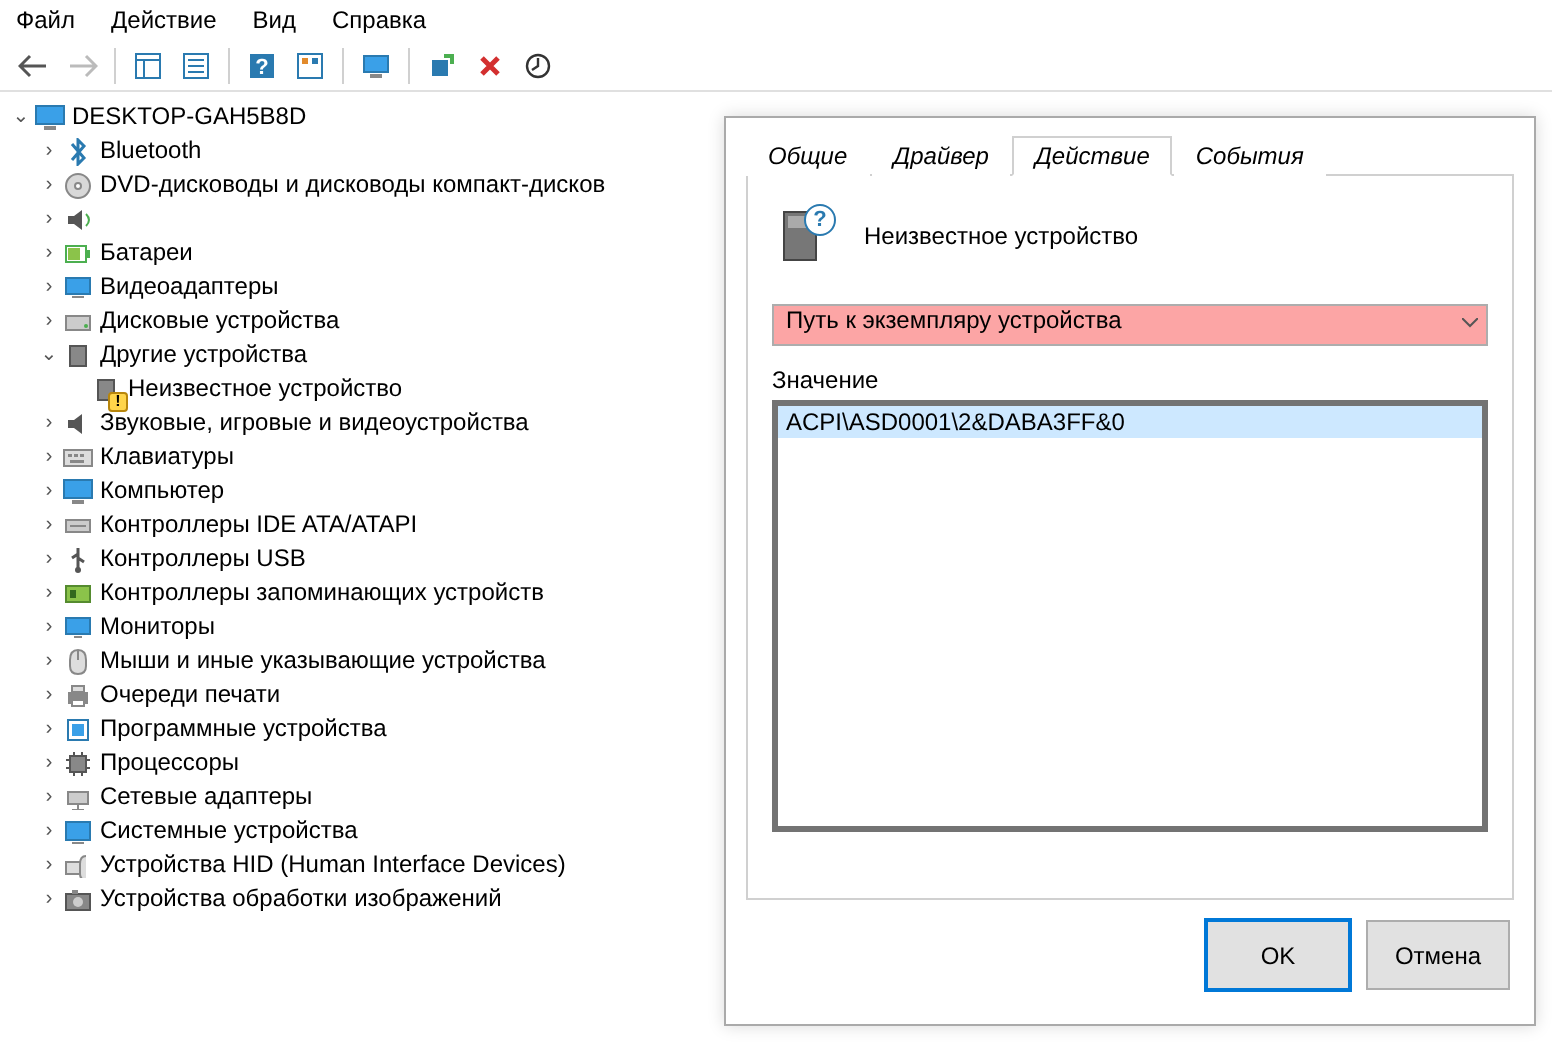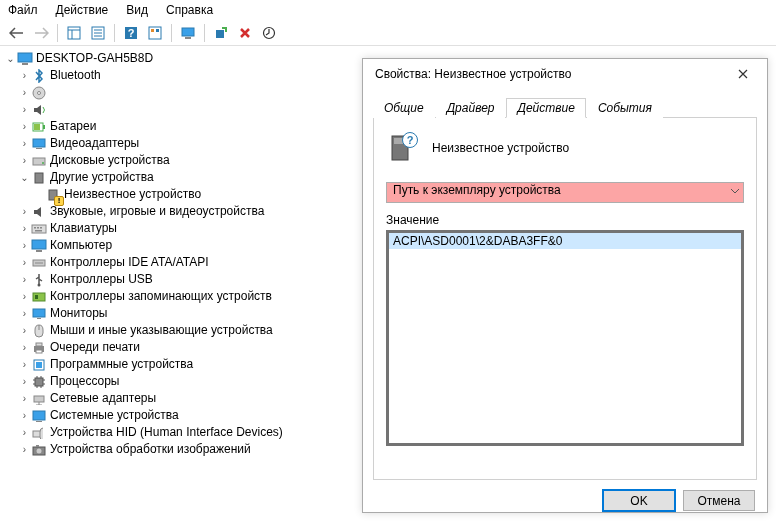--- a/index.html
+++ b/index.html
@@ -27,21 +27,21 @@
 .tab { padding: 2px 10px; border: 1px solid transparent; border-bottom: none; margin-right: 1px; cursor: pointer; position: relative; top: 1px; background: #fff; font-style: italic; }
 .tab.active { border-color: #d0d0d0; border-bottom: 1px solid #fff; }
 .tabpanel { border: 1px solid #d0d0d0; border-top: none; padding: 14px 12px 12px 12px; height: 362px; }
 .devrow { display: flex; align-items: center; gap: 14px; margin-bottom: 18px; }
 .devicon { width: 32px; height: 32px; display: flex; align-items: center; justify-content: center; }
 .lbl { margin: 2px 0 3px 0; }
 .combo { width: 100%; height: 21px; border: 1px solid #adadad; background: #fca5a5; display: flex; align-items: flex-start; justify-content: space-between; padding: 0 4px 0 6px; cursor: pointer; }
 .listbox { width: 100%; height: 216px; border: 3px solid #737373; background: #fff; margin-top: 3px; overflow: auto; }
 .listitem { padding: 1px 4px; background: #cde8ff; }
 .dlg-buttons { display: flex; justify-content: flex-end; gap: 8px; padding: 10px 12px; }
-.btn { min-width: 72px; height: 21px; border: 1px solid #adadad; background: #e1e1e1; cursor: pointer; font-size: 12px; }
+.btn { min-width: 72px; height: 35px; border: 1px solid #adadad; background: #e1e1e1; cursor: pointer; font-size: 12px; }
 .btn.default { border: 1px solid #0078d7; outline: 1px solid #0078d7; }
 .warn-badge { position: absolute; right: -3px; bottom: -3px; width: 10px; height: 10px; background: #ffd54a; border: 1px solid #b8860b; border-radius: 2px; display:flex; align-items:center; justify-content:center; font-size:8px; font-weight:bold; color:#000; }
 </style>
 </head>
 <body>
 
 <div class="menubar">
   <span>Файл</span>
   <span>Действие</span>
   <span>Вид</span>
@@ -138,20 +138,21 @@
       <span>Bluetooth</span>
     </div>
   <div class="node indent1">
       <span class="expander">›</span>
       <span class="icon16">
         <svg width="14" height="14">
           <circle cx="7" cy="7" r="6" fill="#d8d8d8" stroke="#888"></circle>
           <circle cx="7" cy="7" r="1.5" fill="#fff" stroke="#888"></circle>
         </svg>
       </span>
+      <span>DVD-дисководы и дисководы компакт-дисков</span>
     </div>
   <div class="node indent1">
       <span class="expander">›</span>
       <span class="icon16">
         <svg width="14" height="14">
           <path d="M2 5 H5 L9 2 V12 L5 9 H2 Z" fill="#555"></path>
           <path d="M11 4 Q14 7 11 10" stroke="#4caf50" fill="none"></path>
         </svg>
       </span>
     </div>
@@ -363,28 +364,20 @@
           <rect x="1" y="3" width="12" height="8" fill="#888" stroke="#555"></rect>
           <circle cx="7" cy="7" r="2.5" fill="#ccc"></circle>
           <rect x="4" y="1" width="3" height="2" fill="#888"></rect>
         </svg>
       </span>
       <span>Устройства обработки изображений</span>
     </div>
 </div>
 
 <div class="dialog">
-  <div class="dlg-title">
-    <span>Свойства: Неизвестное устройство</span>
-    <div class="dlg-close">
-        <svg width="10" height="10">
-          <path d="M1 1 L9 9 M9 1 L1 9" stroke="#333" stroke-width="1.2"></path>
-        </svg>
-      </div>
-  </div>
   <div class="dlg-body">
     <div class="tabs">
       <div class="tab">Общие</div>
       <div class="tab">Драйвер</div>
       <div class="tab active">Действие</div>
       <div class="tab">События</div>
     </div>
     <div class="tabpanel">
       <div class="devrow">
         <div class="devicon" style="position:relative">

